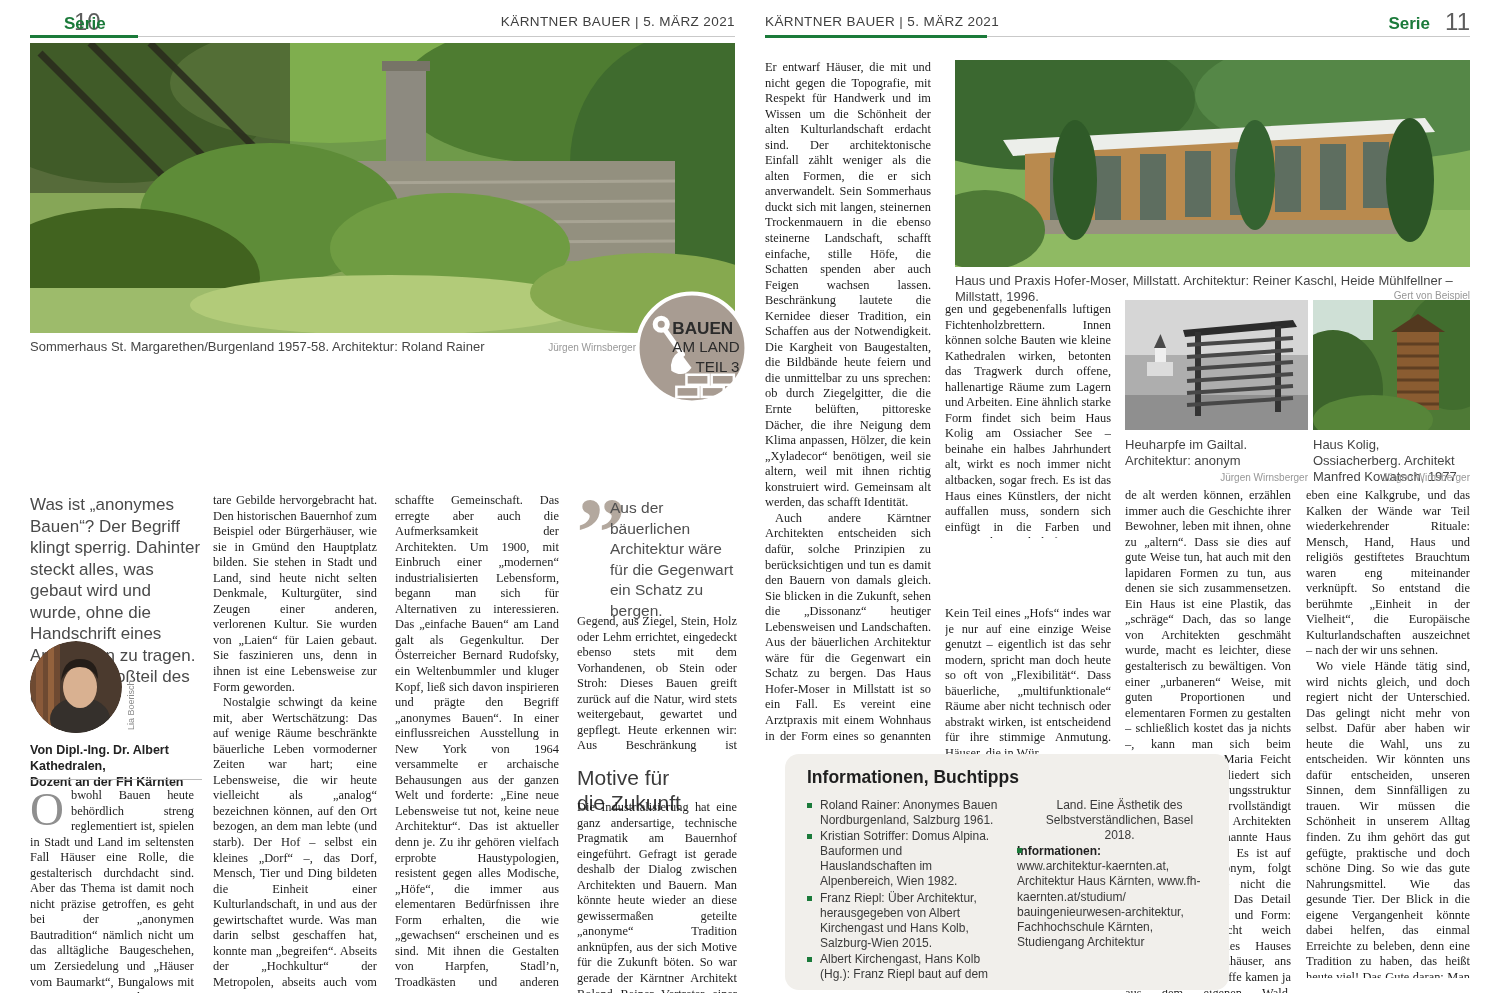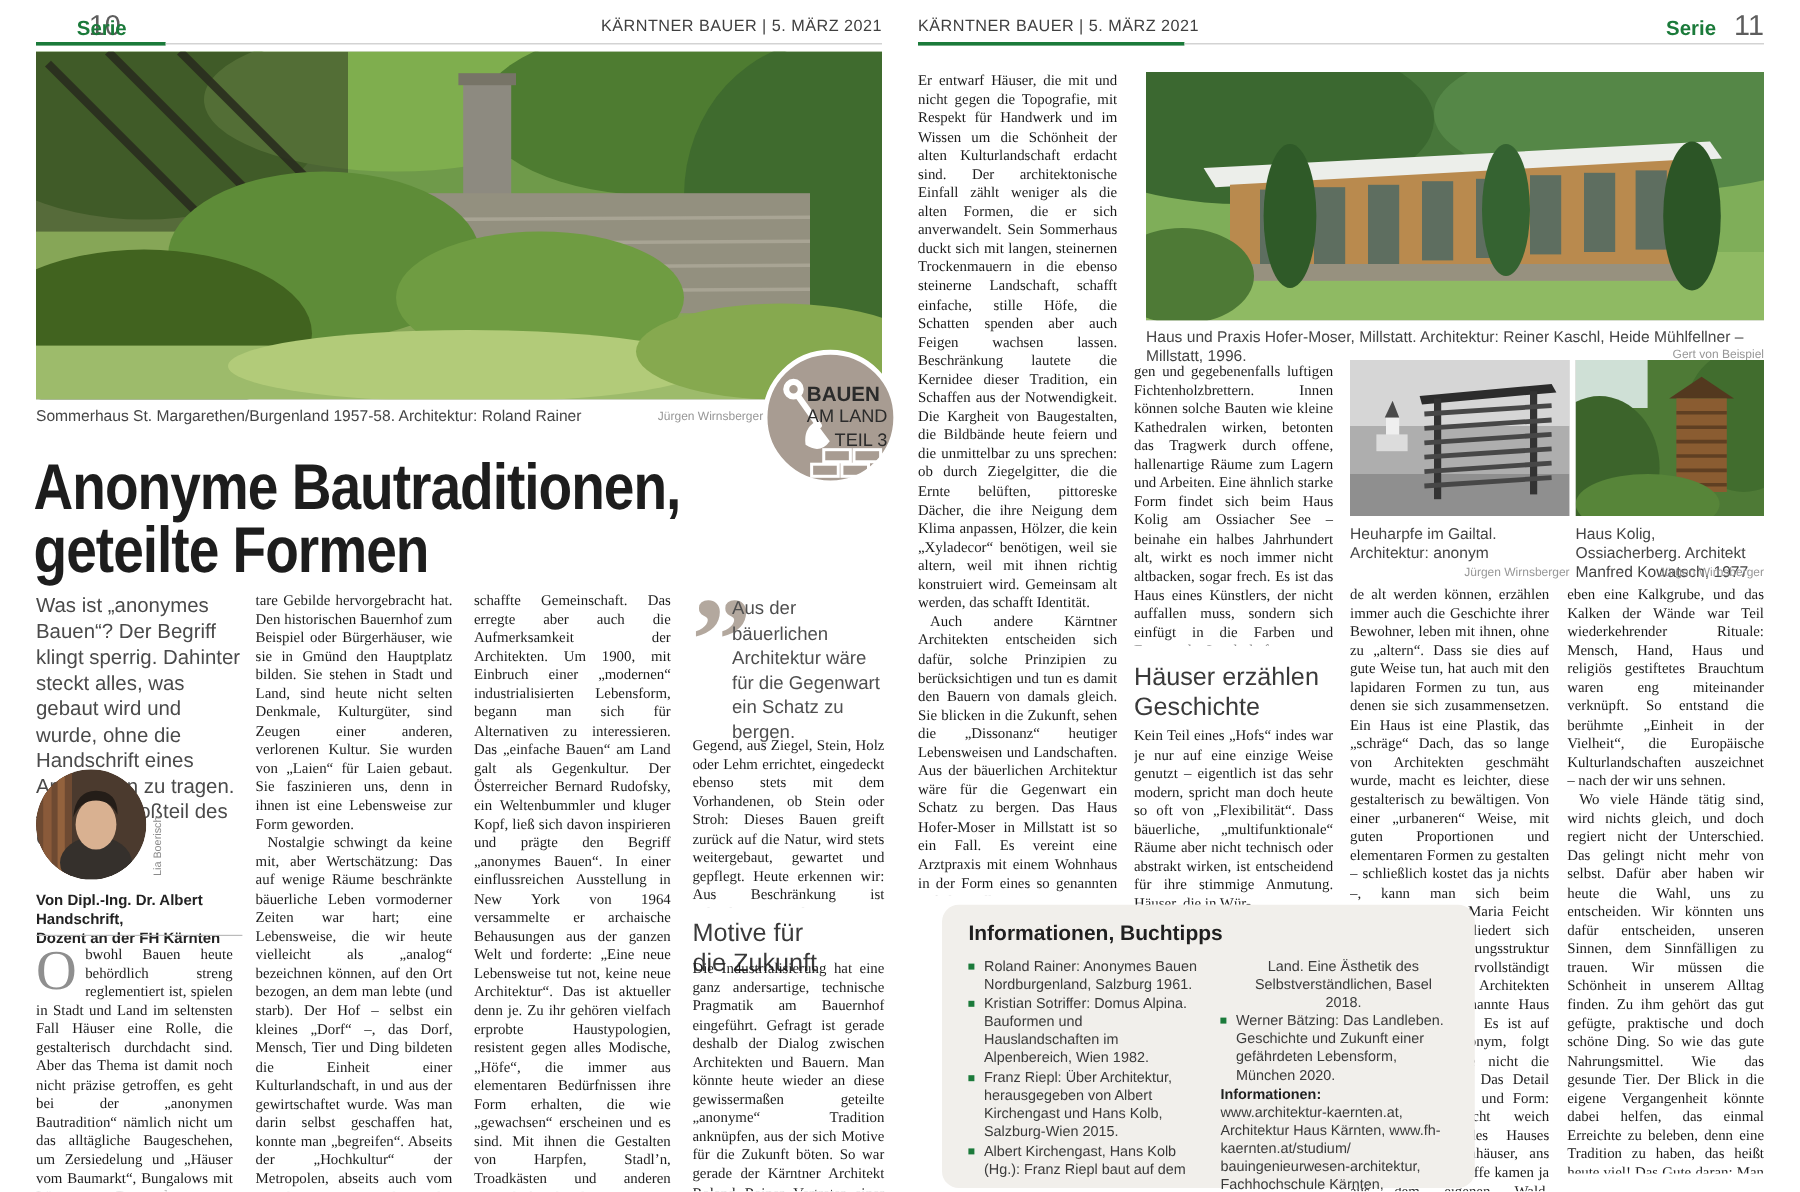--- a/index.html
+++ b/index.html
@@ -103,24 +103,20 @@
         </g>
         <text x="38" y="44" font-size="17" font-weight="bold" fill="#2b2b2b" font-family="Liberation Sans, sans-serif">BAUEN</text>
         <text x="38" y="61" font-size="15" fill="#2b2b2b" font-family="Liberation Sans, sans-serif">AM LAND</text>
         <text x="61" y="81" font-size="15" fill="#2b2b2b" font-family="Liberation Sans, sans-serif">TEIL 3</text>
       </svg>
     </div>
 
     <div class="abs caption" style="left:30px;top:339px;width:500px;">Sommerhaus St. Margarethen/Burgenland 1957-58. Architektur: Roland Rainer</div>
     <div class="abs credit" style="left:356px;top:342px;width:280px;">Jürgen Wirnsberger</div>
 
-    <div class="abs headline" style="left:28px;top:380px;width:700px;">
-      <div class="hl-line">Anonyme Bautraditionen,</div>
-      <div class="hl-line">geteilte Formen</div>
-    </div>
 
     <div class="abs lead" style="left:30px;top:494px;width:172px;">Was ist „anonymes Bauen“? Der Begriff klingt sperrig. Dahinter steckt alles, was gebaut wird und wurde, ohne die Handschrift eines Architekten zu tragen. Also der Großteil des Gebauten.</div>
 
     <div class="abs avatar" style="left:30px;top:641px;width:92px;height:92px;">
       <svg viewBox="0 0 92 92" aria-hidden="true">
         <defs>
             <clipPath id="pc">
               <circle cx="46" cy="46" r="46"></circle>
             </clipPath>
           </defs>
@@ -131,21 +127,21 @@
           <rect x="18" width="6" height="92" fill="#93623d"></rect>
           <ellipse cx="50" cy="78" rx="30" ry="22" fill="#35302c"></ellipse>
           <ellipse cx="50" cy="46" rx="17" ry="21" fill="#d9b191"></ellipse>
           <path d="M31 40 Q33 18 50 18 Q68 18 68 38 Q62 26 50 26 Q37 26 31 40 Z" fill="#241d18"></path>
         </g>
       </svg>
     </div>
     <div class="abs vert-credit" style="left:126px;top:646px;height:84px;">Lia Boerisch</div>
 
     <div class="abs byline" style="left:30px;top:742px;width:172px;">
-      <div>Von Dipl.-Ing. Dr. Albert Handschrift,</div>
+      <div>Von Dipl.-Ing. Dr. Albert Kathedralen,</div>
       <div>Dozent an der FH Kärnten</div>
     </div>
     <div class="abs byline-rule" style="left:30px;top:779px;width:172px;"></div>
 
     <div class="abs bodytext" style="left:30px;top:788px;width:164px;height:205px;">
       <p><span class="dropcap">O</span><span>bwohl Bauen heute behördlich streng reglementiert ist, spielen in Stadt und Land im seltensten Fall Häuser eine Rolle, die gestalterisch durchdacht sind. Aber das Thema ist damit noch nicht präzise getroffen, es geht bei der „anonymen Bautradition“ nämlich nicht um das alltägliche Baugeschehen, um Zersiedelung und „Häuser vom Baumarkt“, Bungalows mit Löwen aus Beton davor – es geht um jene historische Bautradition, die ganz gegenteilige, elemen-</span></p>
     </div>
 
     <div class="abs bodytext" style="left:213px;top:493px;width:164px;height:500px;">
       <p>tare Gebilde hervorgebracht hat. Den historischen Bauernhof zum Beispiel oder Bürgerhäuser, wie sie in Gmünd den Hauptplatz bilden. Sie stehen in Stadt und Land, sind heute nicht selten Denkmale, Kulturgüter, sind Zeugen einer anderen, verlorenen Kultur. Sie wurden von „Laien“ für Laien gebaut. Sie faszinieren uns, denn in ihnen ist eine Lebensweise zur Form geworden.</p>
@@ -209,24 +205,20 @@
         <ellipse cx="455" cy="120" rx="24" ry="62" fill="#2c5526"></ellipse>
         <ellipse cx="30" cy="170" rx="60" ry="40" fill="#4e7a36"></ellipse>
       </svg>
     </div>
     <div class="abs caption" style="left:205px;top:273px;width:500px;">Haus und Praxis Hofer-Moser, Millstatt. Architektur: Reiner Kaschl, Heide Mühlfellner – Millstatt, 1996.</div>
     <div class="abs credit" style="left:440px;top:290px;width:280px;">Gert von Beispiel</div>
 
     <div class="abs bodytext" style="left:195px;top:302px;width:166px;height:236px;">
       <p>gen und gegebenenfalls luftigen Fichtenholzbrettern. Innen können solche Bauten wie kleine Kathedralen wirken, betonten das Tragwerk durch offene, hallenartige Räume zum Lagern und Arbeiten. Eine ähnlich starke Form findet sich beim Haus Kolig am Ossiacher See – beinahe ein halbes Jahrhundert alt, wirkt es noch immer nicht altbacken, sogar frech. Es ist das Haus eines Künstlers, der nicht auffallen muss, sondern sich einfügt in die Farben und Formen der Landschaft.</p>
     </div>
-    <div class="abs subhead" style="left:195px;top:552px;width:166px;">
-      <div>Häuser erzählen</div>
-      <div>Geschichte</div>
-    </div>
     <div class="abs bodytext" style="left:195px;top:606px;width:166px;height:148px;">
       <p>Kein Teil eines „Hofs“ indes war je nur auf eine einzige Weise genutzt – eigentlich ist das sehr modern, spricht man doch heute so oft von „Flexibilität“. Dass bäuerliche, „multifunktionale“ Räume aber nicht technisch oder abstrakt wirken, ist entscheidend für ihre stimmige Anmutung. Häuser, die in Wür-</p>
     </div>
 
     <div class="abs photo" style="left:375px;top:300px;width:183px;height:130px;">
       <svg viewBox="0 0 183 130" preserveAspectRatio="none" aria-hidden="true">
         <rect width="183" height="130" fill="#d6d6d6"></rect>
         <rect y="55" width="183" height="40" fill="#aeaeae"></rect>
         <rect y="95" width="183" height="35" fill="#8f8f8f"></rect>
         <rect x="30" y="48" width="11" height="26" fill="#efefef"></rect>
@@ -285,19 +277,19 @@
     <div class="abs infobox" style="left:35px;top:754px;width:444px;height:236px;">
       <div class="abs ib-title" style="left:22px;top:13px;">Informationen, Buchtipps</div>
       <div class="abs ib-col" style="left:22px;top:44px;width:192px;">
         <div class="ib-item"><span class="sq"></span><span>Roland Rainer: Anonymes Bauen Nordburgenland, Salzburg 1961.</span></div>
         <div class="ib-item"><span class="sq"></span><span>Kristian Sotriffer: Domus Alpina. Bauformen und Hauslandschaften im Alpenbereich, Wien 1982.</span></div>
         <div class="ib-item"><span class="sq"></span><span>Franz Riepl: Über Architektur, herausgegeben von Albert Kirchengast und Hans Kolb, Salzburg-Wien 2015.</span></div>
         <div class="ib-item"><span class="sq"></span><span>Albert Kirchengast, Hans Kolb (Hg.): Franz Riepl baut auf dem</span></div>
       </div>
       <div class="abs ib-col" style="left:232px;top:44px;width:192px;">
         <div class="ib-cont">Land. Eine Ästhetik des Selbstverständlichen, Basel 2018.</div>
-        <div class="ib-item"><span class="sq"></span><span>Werner Bätzing: Das Landleben. Geschichte und Zukunft einer gefährdeten Lebensform, München 2020.</span></div>
+        <div class="ib-item"><span class="sq"></span></div>
         <div class="ib-label">Informationen:</div>
         <div class="ib-links">www.architektur-kaernten.at, Architektur Haus Kärnten, www.fh-kaernten.at/studium/ bauingenieurwesen-architektur, Fachhochschule Kärnten, Studiengang Architektur</div>
       </div>
     </div>
   </div>
 </div>
 
 </body></html>

